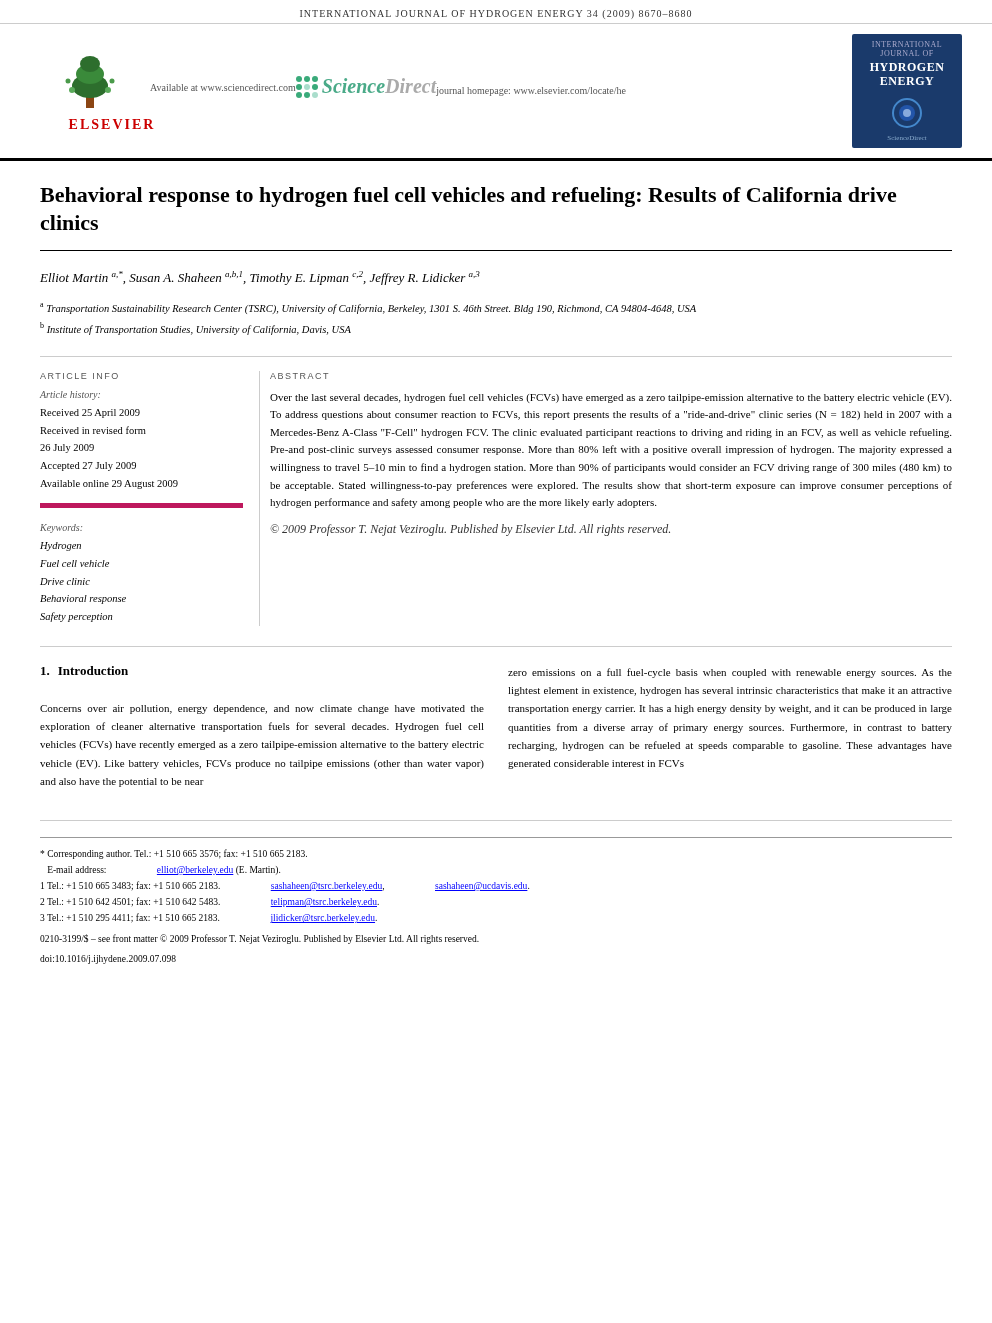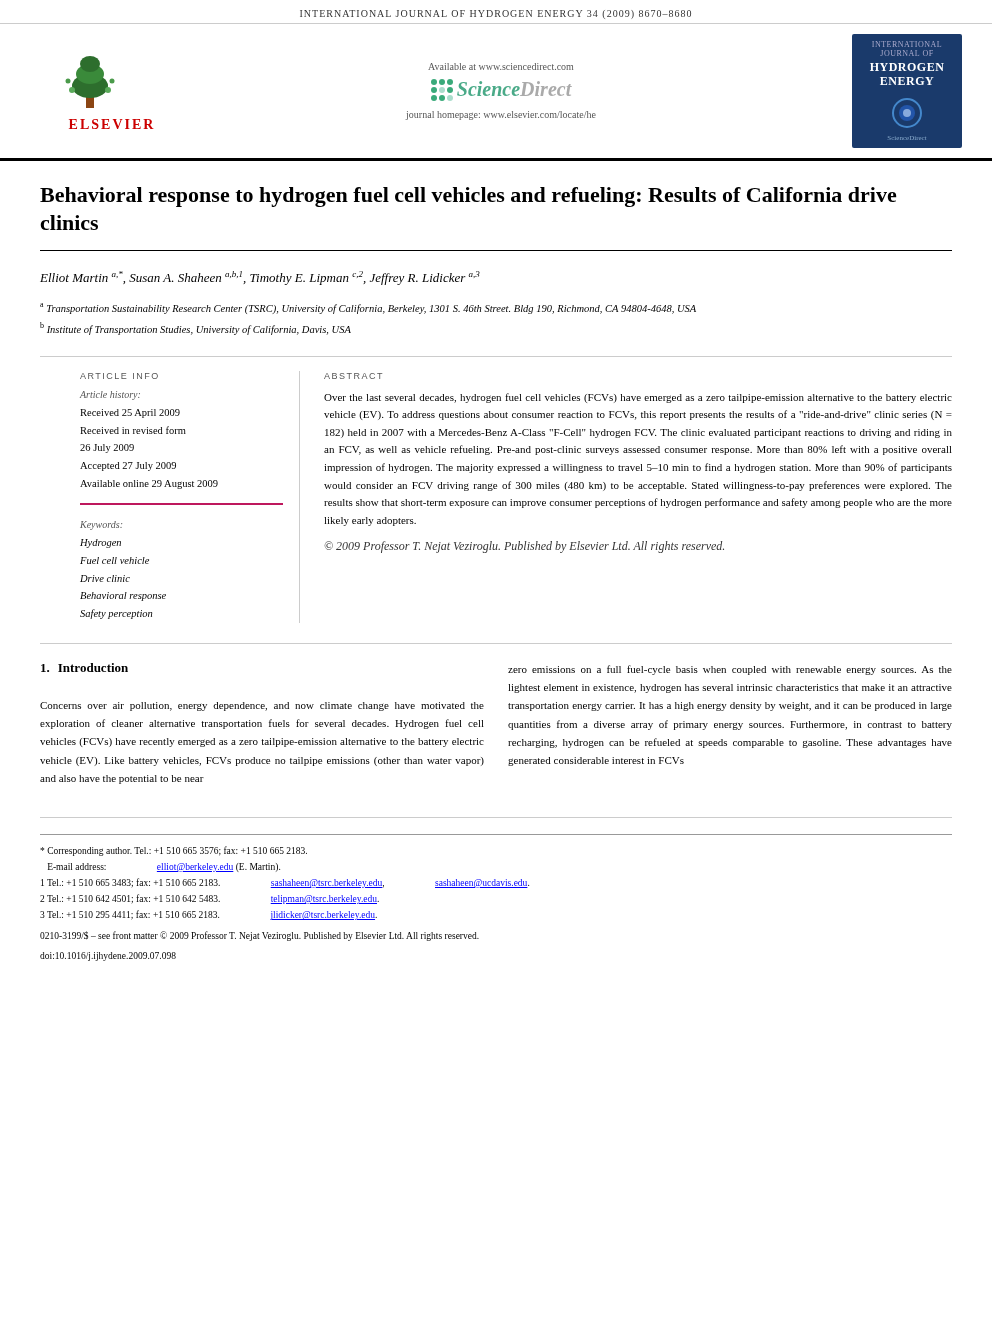--- a/index.html
+++ b/index.html
@@ -43,21 +43,21 @@
       font-size: 14px;
       font-weight: bold;
       color: #c00;
       letter-spacing: 2px;
       margin-top: 4px;
       margin-left: 44px;
     }
 
     .center-logo {
       display: flex;
-      flex-direction: column;
+      flex-direction: row;
       align-items: center;
       flex: 1;
     }
 
     .available-text {
       font-size: 10px;
       color: #555;
       margin-bottom: 6px;
     }
 
@@ -162,22 +162,21 @@
       margin-bottom: 3px;
     }
 
     .affil-item sup {
       font-size: 8px;
     }
 
     
     .two-col {
       display: flex;
-      gap: 24px;
-      margin-left: 40px;
+      gap: 10px;
     }
 
     .left-col {
       width: 220px;
       flex-shrink: 0;
       border-right: 1px solid #ccc;
       padding-right: 16px;
     }
 
     .right-col {
@@ -189,21 +188,21 @@
       font-size: 9px;
       text-transform: uppercase;
       letter-spacing: 1.5px;
       color: #555;
       margin-bottom: 8px;
       font-family: Arial, sans-serif;
     }
 
     .article-info-block {
       margin-bottom: 14px;
-      border-bottom: 2px solid #be185d;
+      border-bottom: 5px solid #be185d;
       padding-bottom: 10px;
     }
 
     .info-group-label {
       font-size: 10px;
       font-style: italic;
       color: #555;
       margin-bottom: 4px;
     }
 

